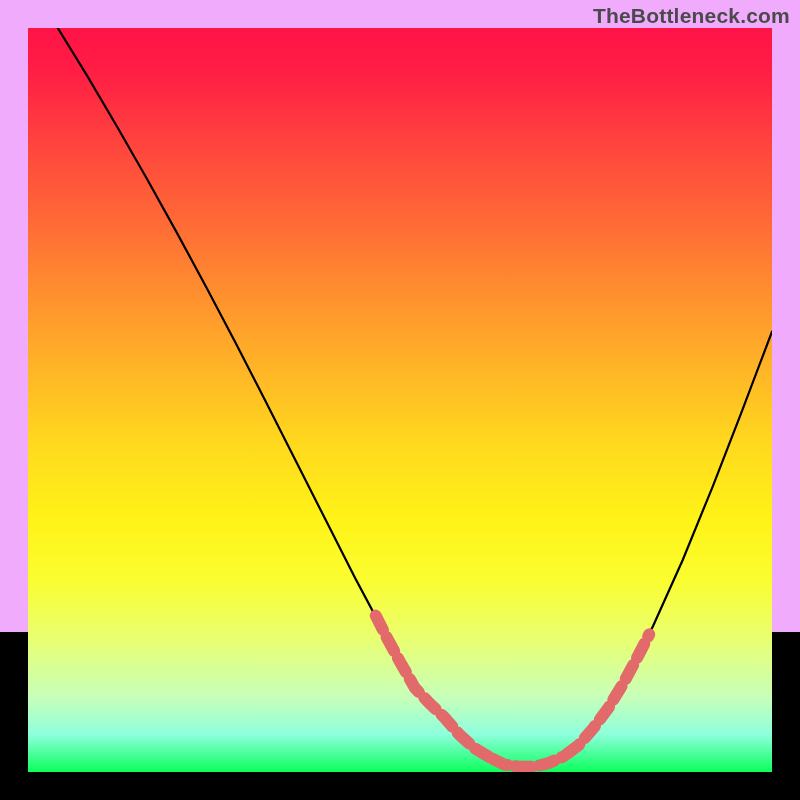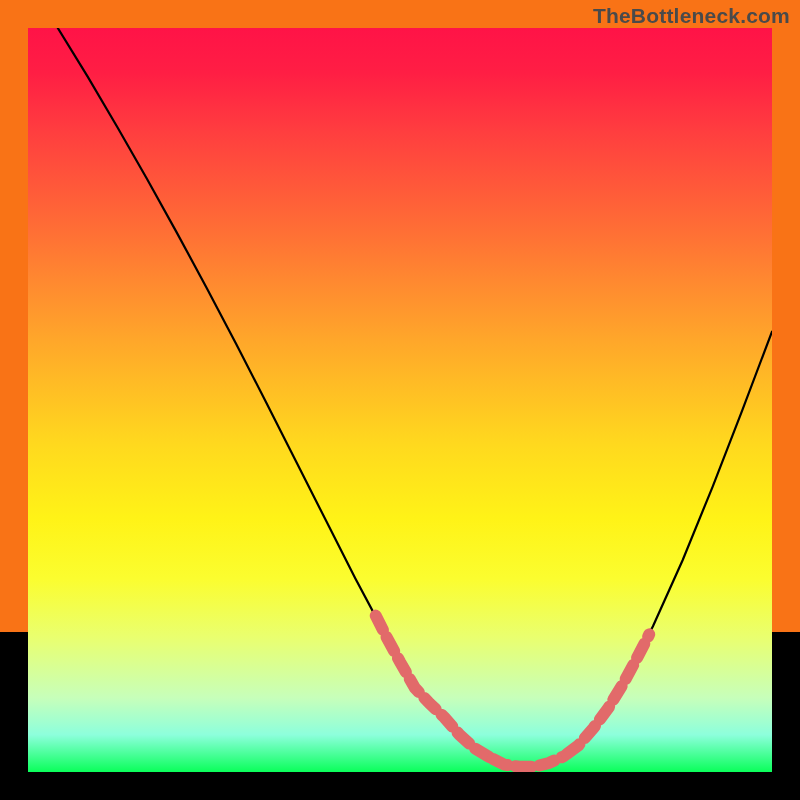--- a/index.html
+++ b/index.html
@@ -10,21 +10,21 @@
     background: #000;
     overflow: hidden;
     font-family: Arial, Helvetica, sans-serif;
   }
   .frame {
     position: absolute;
     top: 0;
     left: 0;
     width: 800px;
     height: 632px;
-    background: #f97316;
+    background: #f0abfc;
   }
   .plot-area {
     position: absolute;
     top: 28px;
     left: 28px;
     width: 744px;
     height: 744px;
     overflow: hidden;
   }
   .gradient {

